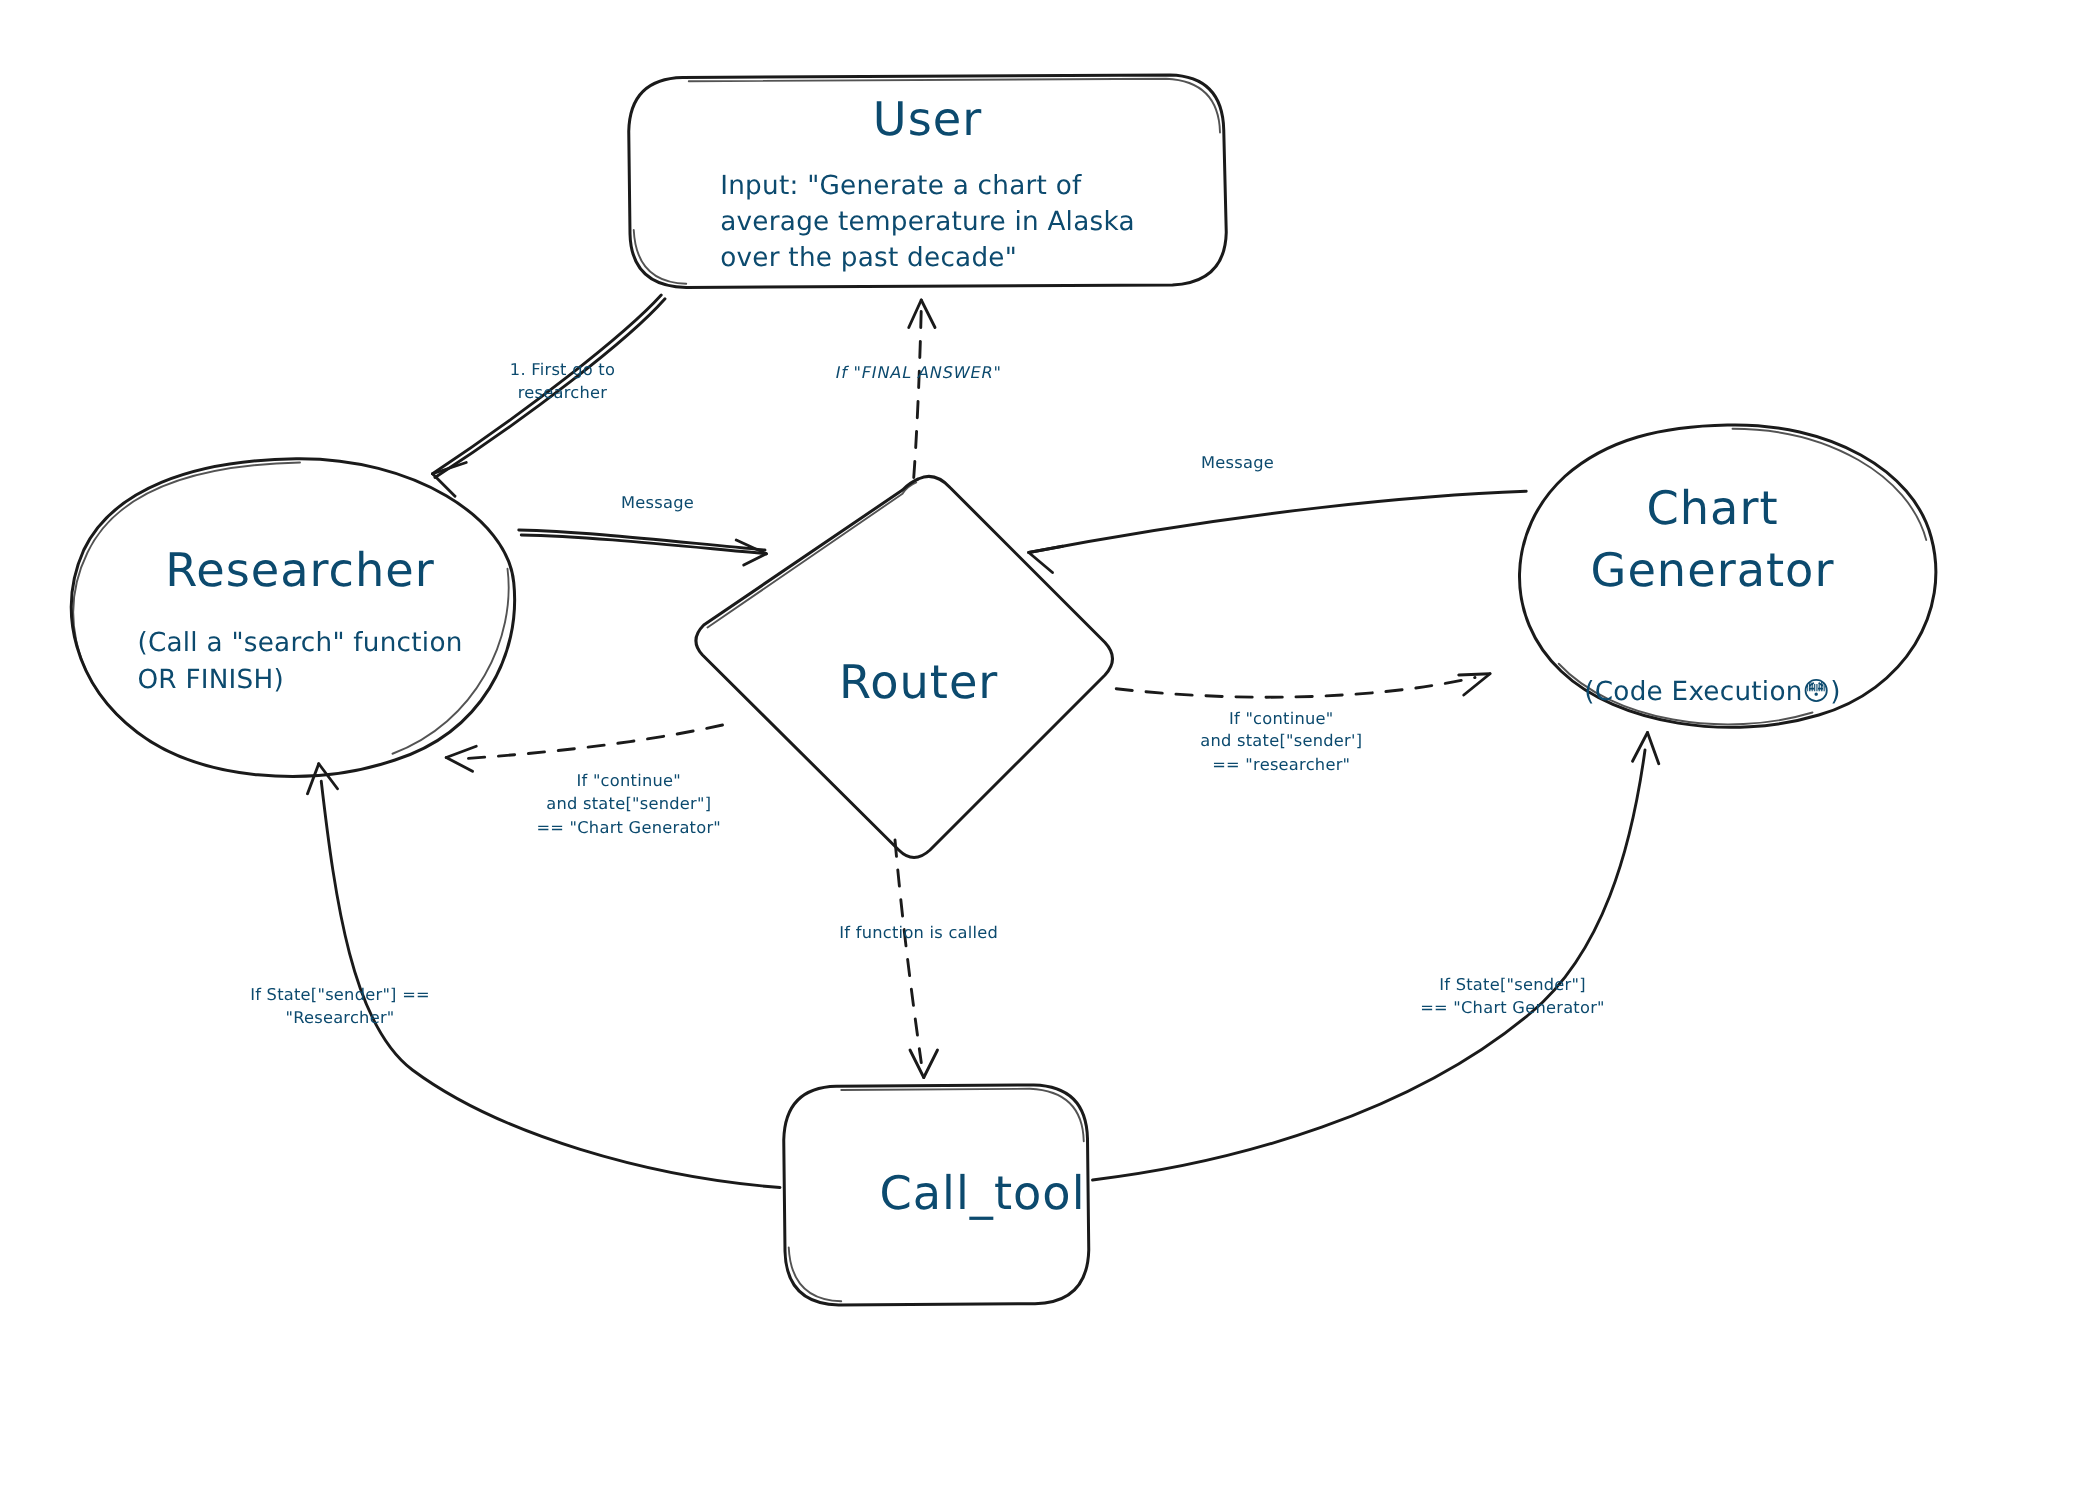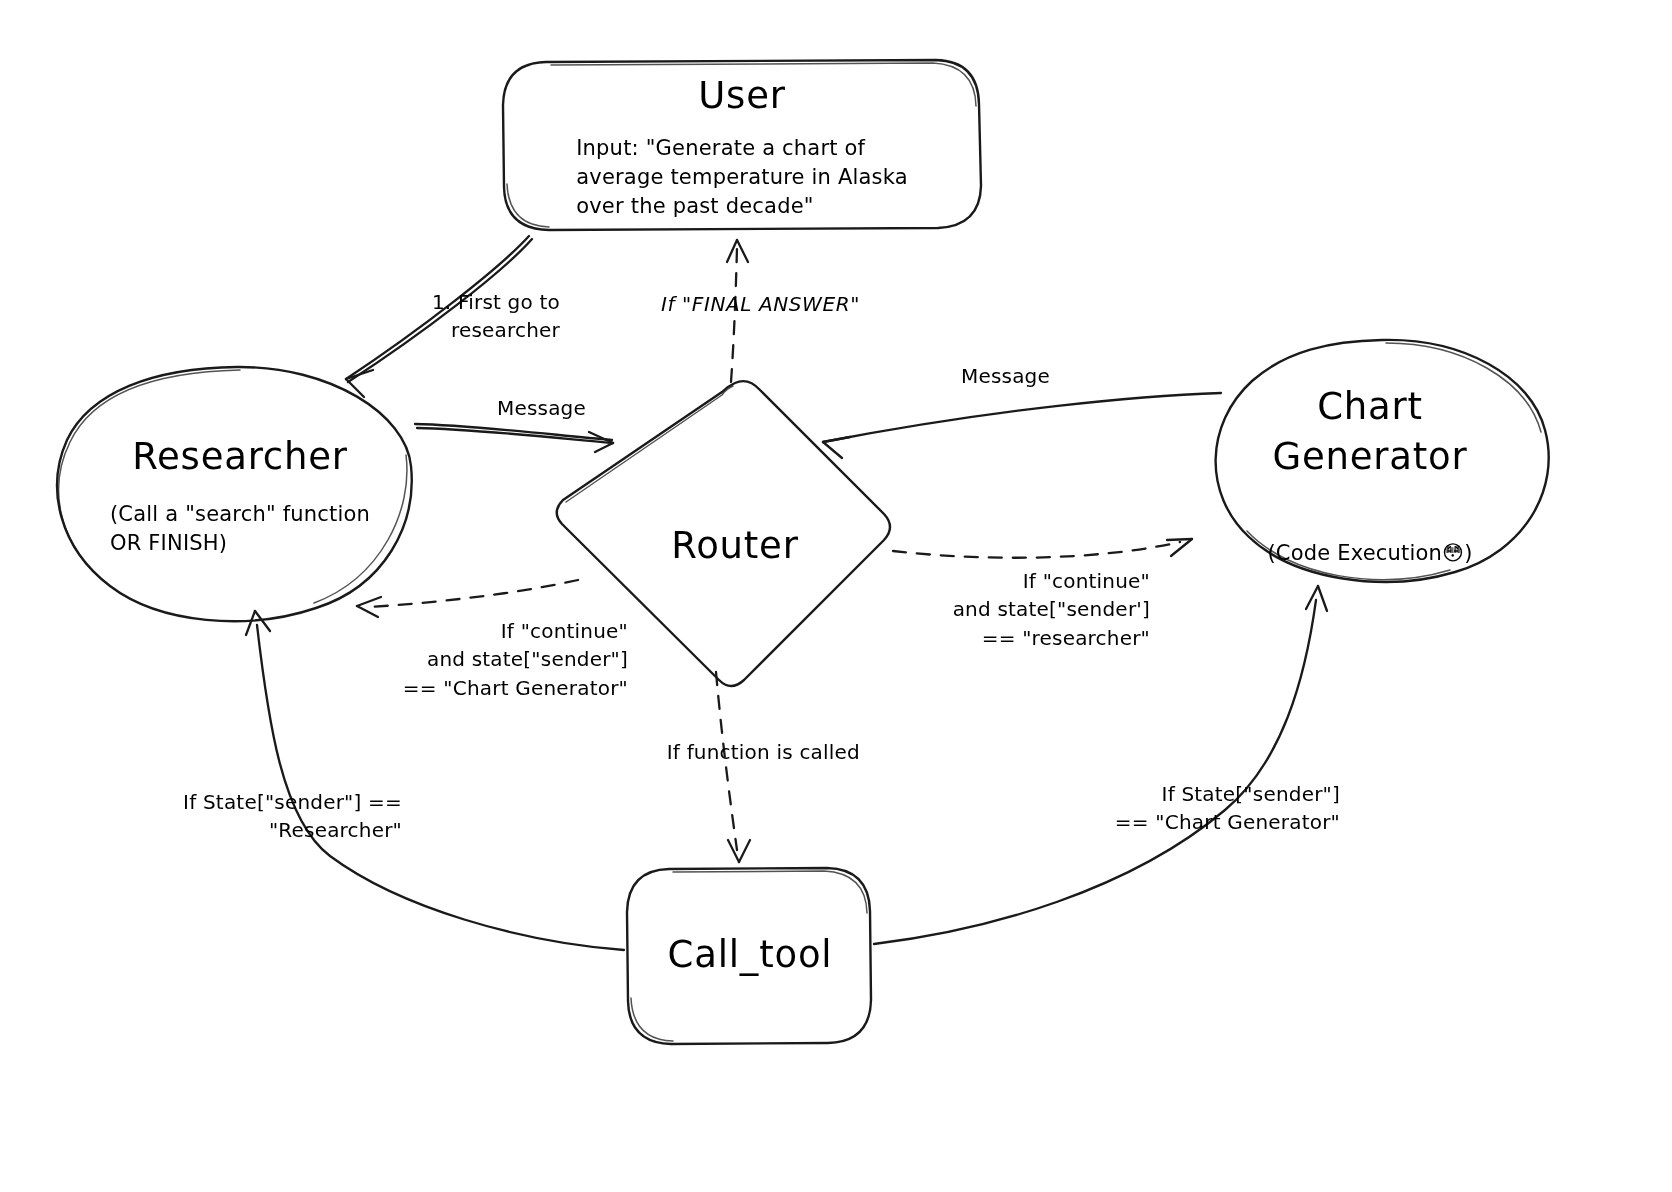--- a/index.html
+++ b/index.html
@@ -29,41 +29,41 @@
     stroke-linejoin: round;
   }
   .node-shape { stroke-width: 2.4; }
   .node-shape-2 { stroke-width: 1.5; opacity: .75; }
   .edge { stroke-width: 2.3; }
   .edge-dash { stroke-width: 2.3; stroke-dasharray: 13 11; }
   .arrowhead { stroke-width: 2.3; }
 
   .lbl {
     position: absolute;
-    color: #000000;
+    color: #0c4a6e;
     font-family: "DejaVu Sans", sans-serif;
     line-height: 1.34;
     white-space: pre;
     letter-spacing: .2px;
   }
   .node-title {
     font-size: 37px;
     font-weight: 400;
     text-align: center;
     letter-spacing: .8px;
   }
   .node-sub {
     font-size: 21px;
     text-align: center;
     line-height: 1.38;
   }
   .node-sub-left { text-align: left; }
   .edge-lbl {
-    font-size: 20px;
-    text-align: right;
+    font-size: 13px;
+    text-align: center;
     line-height: 1.42;
   }
   .edge-lbl-italic { font-style: italic; letter-spacing: .6px; }
   .center-box { display: flex; flex-direction: column; align-items: center; justify-content: center; }
 </style>
 </head>
 <body>
 
 <div id="canvas">
 
@@ -175,21 +175,21 @@
   <div class="lbl center-box" style="left:600px; top:440px; width:270px; height:160px;margin-top:26px;">
     <div class="node-title">Router</div>
   </div>
 
   <div class="lbl center-box" style="left:1200px; top:400px; width:340px; height:150px;gap:44px;">
     <div class="node-title">Chart
 Generator</div>
     <div class="node-sub" style="margin-top:14px;">(Code Execution😳)</div>
   </div>
 
-  <div class="lbl center-box" style="left:630px; top:925px; width:240px; height:60px;">
+  <div class="lbl center-box" style="left:630px; top:925px; width:240px; height:60px;padding-left:36px;">
     <div class="node-title">Call_tool</div>
   </div>
 
   <div class="lbl edge-lbl" style="left:340px; top:288px; width:220px;">1. First go to
 researcher</div>
 
   <div class="lbl edge-lbl" style="left:466px; top:394px; width:120px;">Message</div>
 
   <div class="lbl edge-lbl" style="left:930px; top:362px; width:120px;">Message</div>
 

